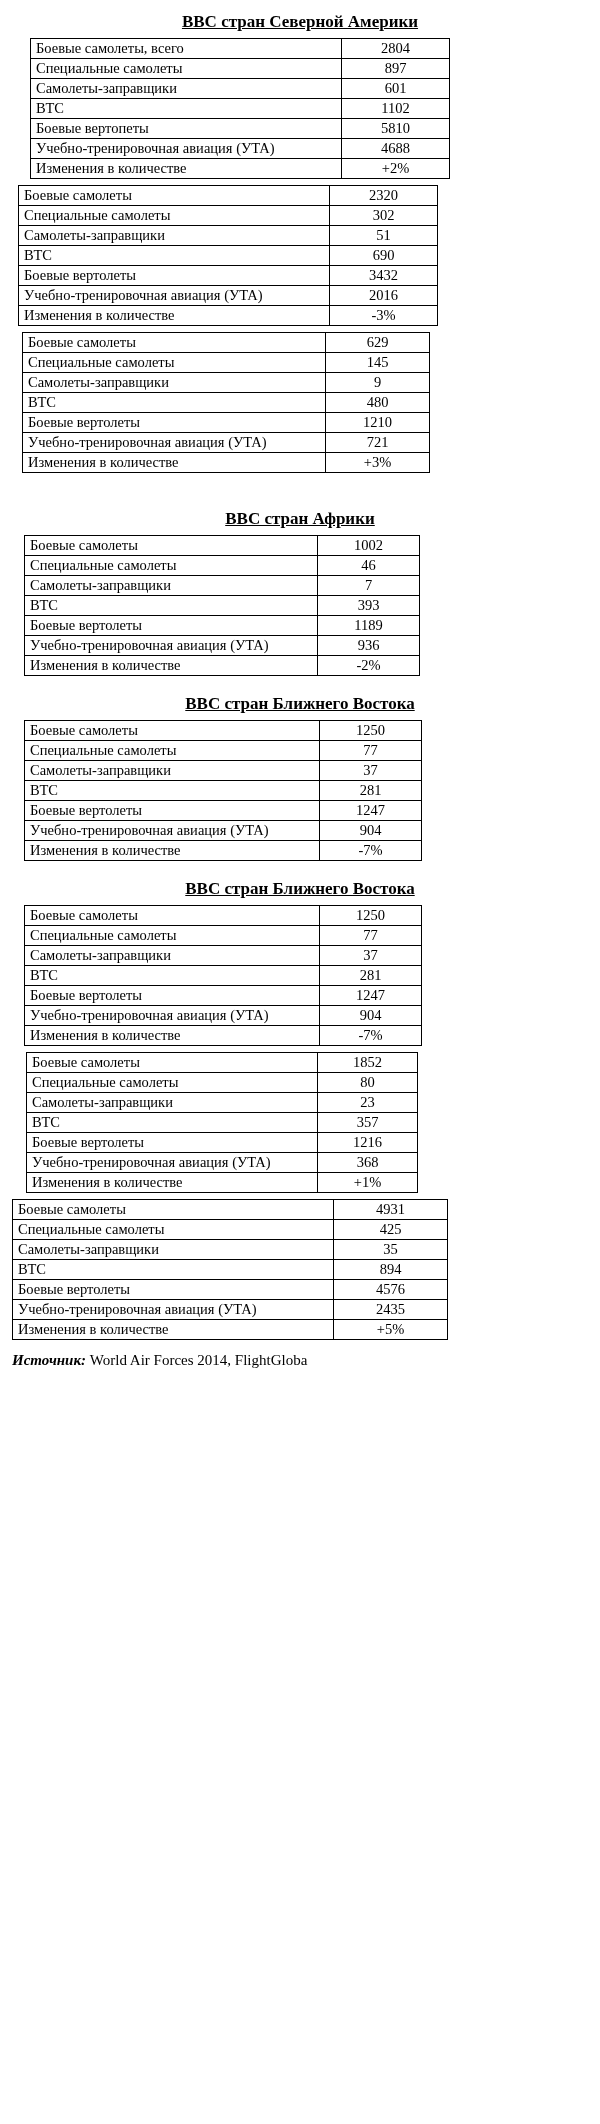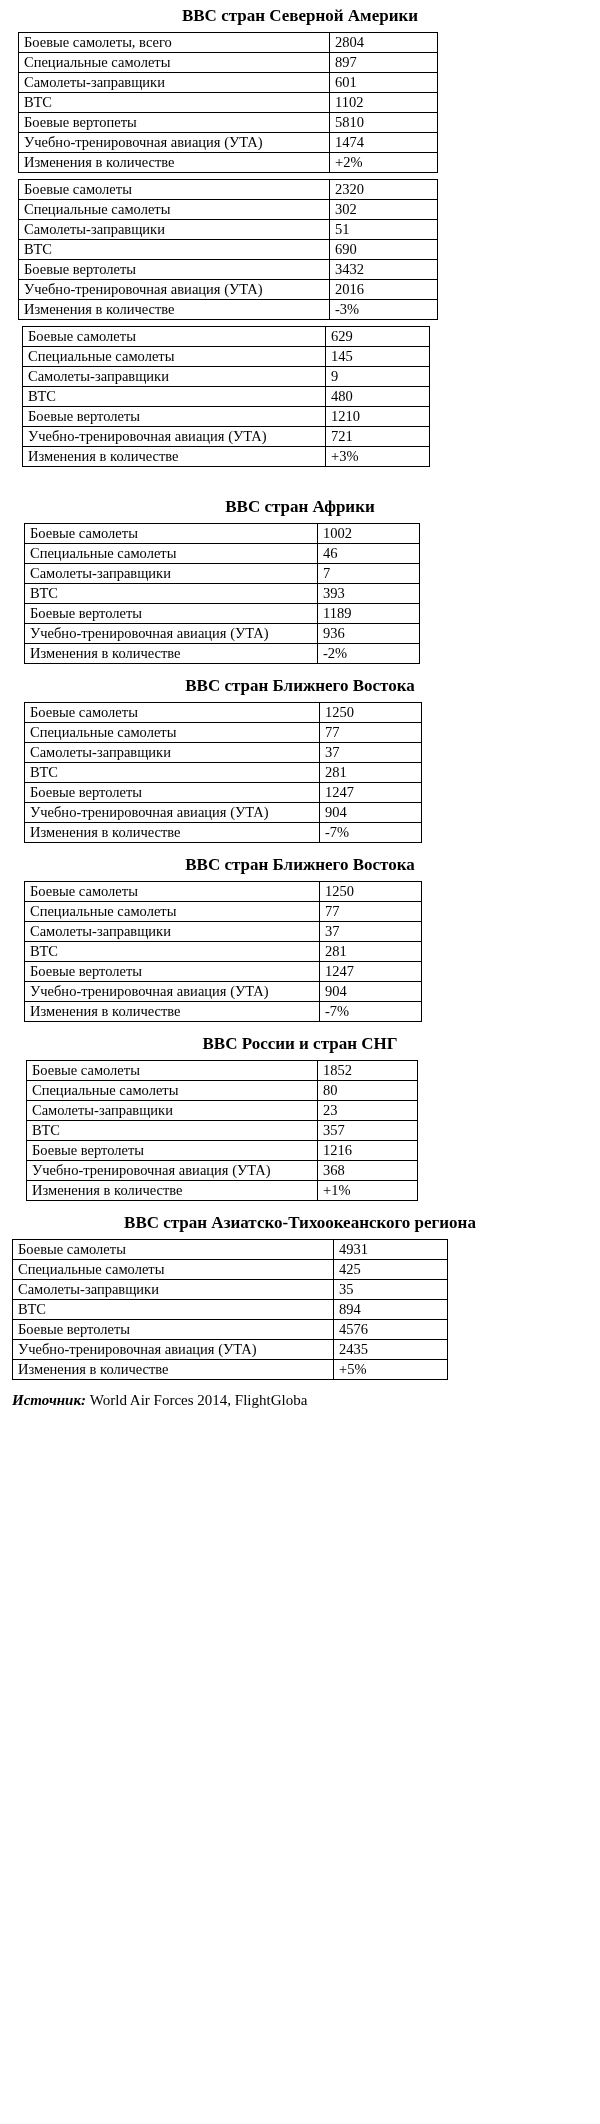--- a/index.html
+++ b/index.html
@@ -18,39 +18,41 @@
     padding: 0 8px;
   }
   .section {
     margin-bottom: 6px;
   }
   .section-title {
     text-align: center;
     font-weight: bold;
     font-size: 17px;
     line-height: 20px;
-    padding: 6px 0 6px 0;
+    padding: 12px 0 6px 0;
     font-family: "Liberation Serif", "DejaVu Serif", serif;
+    text-decoration: underline;
   }
   table.afdata {
     border-collapse: collapse;
     font-size: 14.5px;
     font-family: "Liberation Serif", "DejaVu Serif", serif;
   }
   table.afdata td {
     border: 1px solid #000000;
     padding: 1px 5px;
     line-height: 17px;
     height: 17px;
   }
   table.afdata td.label {
     text-align: left;
     white-space: nowrap;
   }
   table.afdata td.value {
+    text-align: center;
     white-space: nowrap;
   }
   .source {
     font-size: 15px;
     padding: 6px 0 8px 4px;
     text-align: left;
     font-family: "Liberation Serif", "DejaVu Serif", serif;
   }
   .source .src-label {
     font-style: italic;
@@ -61,21 +63,21 @@
     height: 18px;
   }
 </style>
 </head>
 <body>
 
 <div class="page">
   <div id="sections-root">
       <div class="section">
         <div class="section-title">ВВС стран Северной Америки</div>
-        <table class="afdata" style="width: 420px; margin-left: 10px;">
+        <table class="afdata" style="width: 420px; margin-left: 22px;">
           <tbody>
             <tr>
               <td class="label" style="width: 300px;">Боевые самолеты, всего</td>
               <td class="value">2804</td>
             </tr>
             <tr>
               <td class="label" style="width: 300px;">Специальные самолеты</td>
               <td class="value">897</td>
             </tr>
             <tr>
@@ -85,21 +87,21 @@
             <tr>
               <td class="label" style="width: 300px;">ВТС</td>
               <td class="value">1102</td>
             </tr>
             <tr>
               <td class="label" style="width: 300px;">Боевые вертопеты</td>
               <td class="value">5810</td>
             </tr>
             <tr>
               <td class="label" style="width: 300px;">Учебно-тренировочная авиация (УТА)</td>
-              <td class="value">1474</td>
+              <td class="value">4688</td>
             </tr>
             <tr>
               <td class="label" style="width: 300px;">Изменения в количестве</td>
               <td class="value">+2%</td>
             </tr>
           </tbody>
         </table>
       </div>
       <div class="section">
         <table class="afdata" style="width: 420px; margin-left: 10px;">
@@ -269,21 +271,20 @@
               <td class="value">904</td>
             </tr>
             <tr>
               <td class="label" style="width: 284px;">Изменения в количестве</td>
               <td class="value">-7%</td>
             </tr>
           </tbody>
         </table>
       </div>
       <div class="section">
-        <div class="section-title">ВВС России и стран СНГ</div>
         <table class="afdata" style="width: 392px; margin-left: 18px;">
           <tbody>
             <tr>
               <td class="label" style="width: 280px;">Боевые самолеты</td>
               <td class="value">1852</td>
             </tr>
             <tr>
               <td class="label" style="width: 280px;">Специальные самолеты</td>
               <td class="value">80</td>
             </tr>
@@ -304,21 +305,20 @@
               <td class="value">368</td>
             </tr>
             <tr>
               <td class="label" style="width: 280px;">Изменения в количестве</td>
               <td class="value">+1%</td>
             </tr>
           </tbody>
         </table>
       </div>
       <div class="section">
-        <div class="section-title">ВВС стран Азиатско-Тихоокеанского региона</div>
         <table class="afdata" style="width: 436px; margin-left: 4px;">
           <tbody>
             <tr>
               <td class="label" style="width: 310px;">Боевые самолеты</td>
               <td class="value">4931</td>
             </tr>
             <tr>
               <td class="label" style="width: 310px;">Специальные самолеты</td>
               <td class="value">425</td>
             </tr>

